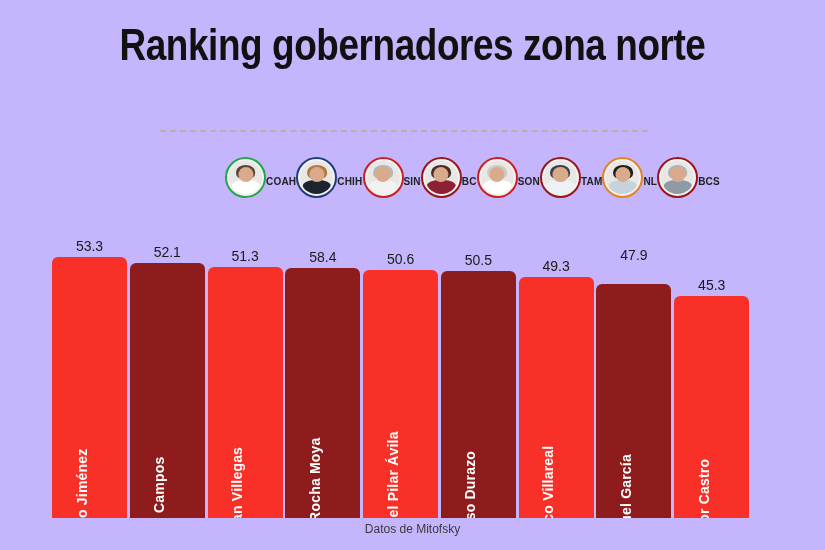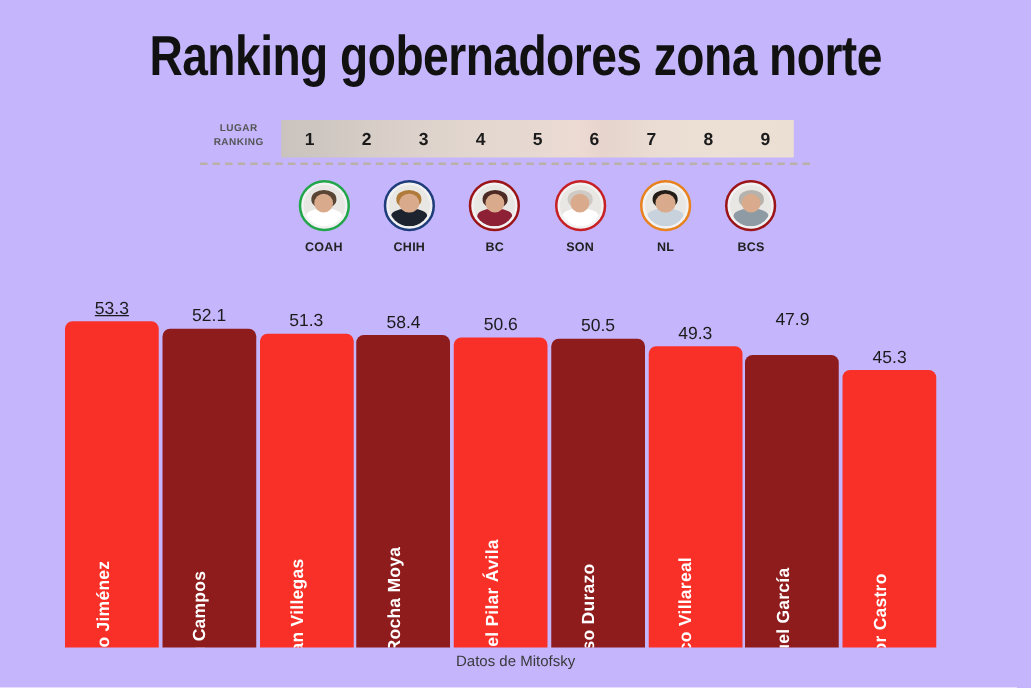--- a/index.html
+++ b/index.html
@@ -97,21 +97,20 @@
     position: absolute;
     left: 225px;
     top: 144px;
     width: 410px;
     height: 66px;
     display: flex;
   }
   .avatar-cell {
     flex: 1 1 0;
     display: flex;
-    flex-direction: column;
     align-items: center;
   }
   .avatar {
     position: relative;
     width: 41px;
     height: 41px;
     border-radius: 50%;
     border: 2px solid #cccccc;
     background: #f2f2f2;
     box-sizing: border-box;
@@ -217,37 +216,20 @@
     color: #3a3a3a;
   }
 </style>
 </head>
 <body>
 
 <div id="page">
 
   <div id="chart-title">Ranking gobernadores zona norte</div>
 
-  <div id="ranking-strip">
-    <div id="ranking-label">
-      <div>LUGAR</div>
-      <div>RANKING</div>
-    </div>
-    <div id="ranking-bar">
-        <div class="rank-cell">1</div>
-        <div class="rank-cell">2</div>
-        <div class="rank-cell">3</div>
-        <div class="rank-cell">4</div>
-        <div class="rank-cell">5</div>
-        <div class="rank-cell">6</div>
-        <div class="rank-cell">7</div>
-        <div class="rank-cell">8</div>
-        <div class="rank-cell">9</div>
-      </div>
-  </div>
   <div id="rank-divider"></div>
 
   <div id="avatars-row">
       <div class="avatar-cell">
         <div class="avatar" style="border-color: rgb(34, 166, 74);">
           <div class="face">
             <div class="body" style="background: rgb(255, 255, 255);"></div>
             <div class="hair" style="background: rgb(90, 68, 51);"></div>
             <div class="head"></div>
           </div>
@@ -258,38 +240,58 @@
         <div class="avatar" style="border-color: rgb(31, 61, 122);">
           <div class="face">
             <div class="body" style="background: rgb(29, 36, 48);"></div>
             <div class="hair" style="background: rgb(176, 122, 58);"></div>
             <div class="head"></div>
           </div>
         </div>
         <div class="avatar-label">CHIH</div>
       </div>
       <div class="avatar-cell">
+        <div class="avatar" style="border-color: rgb(198, 32, 36);">
+          <div class="face">
+            <div class="body" style="background: rgb(242, 242, 242);"></div>
+            <div class="hair" style="background: rgb(185, 181, 176);"></div>
+            <div class="head"></div>
+          </div>
+        </div>
+        <div class="avatar-label">SIN</div>
+      </div>
+      <div class="avatar-cell">
         <div class="avatar" style="border-color: rgb(155, 20, 24);">
           <div class="face">
             <div class="body" style="background: rgb(141, 32, 53);"></div>
             <div class="hair" style="background: rgb(74, 42, 34);"></div>
             <div class="head"></div>
           </div>
         </div>
         <div class="avatar-label">BC</div>
       </div>
       <div class="avatar-cell">
         <div class="avatar" style="border-color: rgb(198, 32, 36);">
           <div class="face">
             <div class="body" style="background: rgb(255, 255, 255);"></div>
             <div class="hair" style="background: rgb(207, 202, 196);"></div>
             <div class="head"></div>
           </div>
         </div>
         <div class="avatar-label">SON</div>
+      </div>
+      <div class="avatar-cell">
+        <div class="avatar" style="border-color: rgb(155, 20, 24);">
+          <div class="face">
+            <div class="body" style="background: rgb(238, 241, 244);"></div>
+            <div class="hair" style="background: rgb(58, 63, 75);"></div>
+            <div class="head"></div>
+          </div>
+        </div>
+        <div class="avatar-label">TAM</div>
       </div>
       <div class="avatar-cell">
         <div class="avatar" style="border-color: rgb(232, 130, 30);">
           <div class="face">
             <div class="body" style="background: rgb(200, 210, 220);"></div>
             <div class="hair" style="background: rgb(36, 28, 23);"></div>
             <div class="head"></div>
           </div>
         </div>
         <div class="avatar-label">NL</div>
@@ -304,21 +306,21 @@
         </div>
         <div class="avatar-label">BCS</div>
       </div>
     </div>
 
   <div id="bars-area">
       <div class="bar-col" style="left: 0px;">
         <div class="bar-rect" style="height: 261px; background: rgb(249, 48, 40);">
           <div class="bar-name">Manolo Jiménez</div>
         </div>
-        <div class="bar-value" style="bottom: 264px; text-decoration: underline;">53.3</div>
+        <div class="bar-value" style="bottom: 264px;">53.3</div>
       </div>
       <div class="bar-col" style="left: 77.7778px;">
         <div class="bar-rect" style="height: 255px; background: rgb(143, 28, 28);">
           <div class="bar-name">Maru Campos</div>
         </div>
         <div class="bar-value" style="bottom: 258px;">52.1</div>
       </div>
       <div class="bar-col" style="left: 155.556px;">
         <div class="bar-rect" style="height: 251px; background: rgb(249, 48, 40);">
           <div class="bar-name">Esteban Villegas</div>

